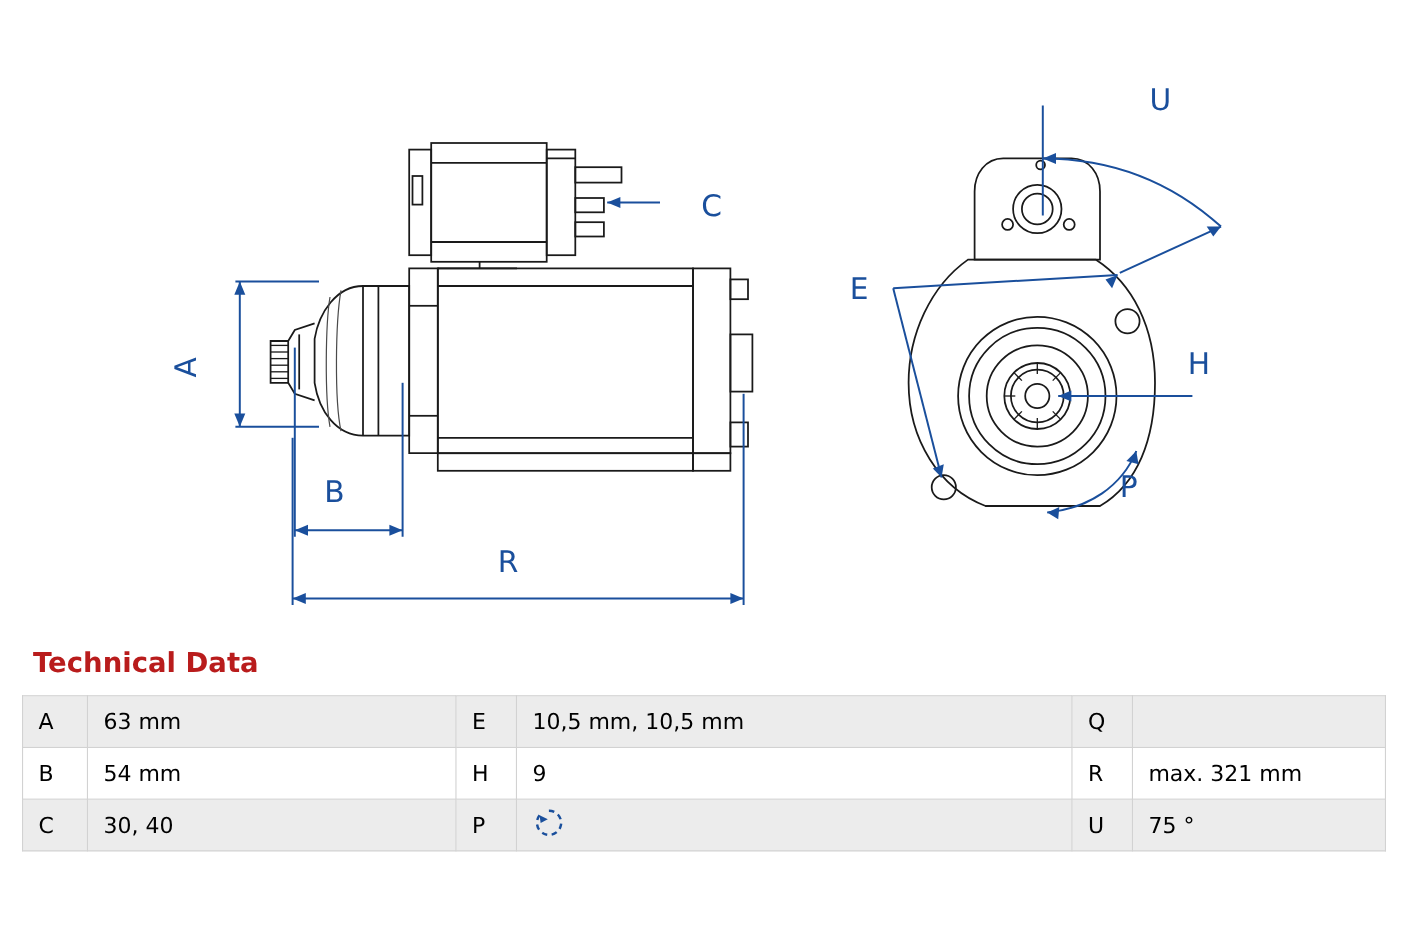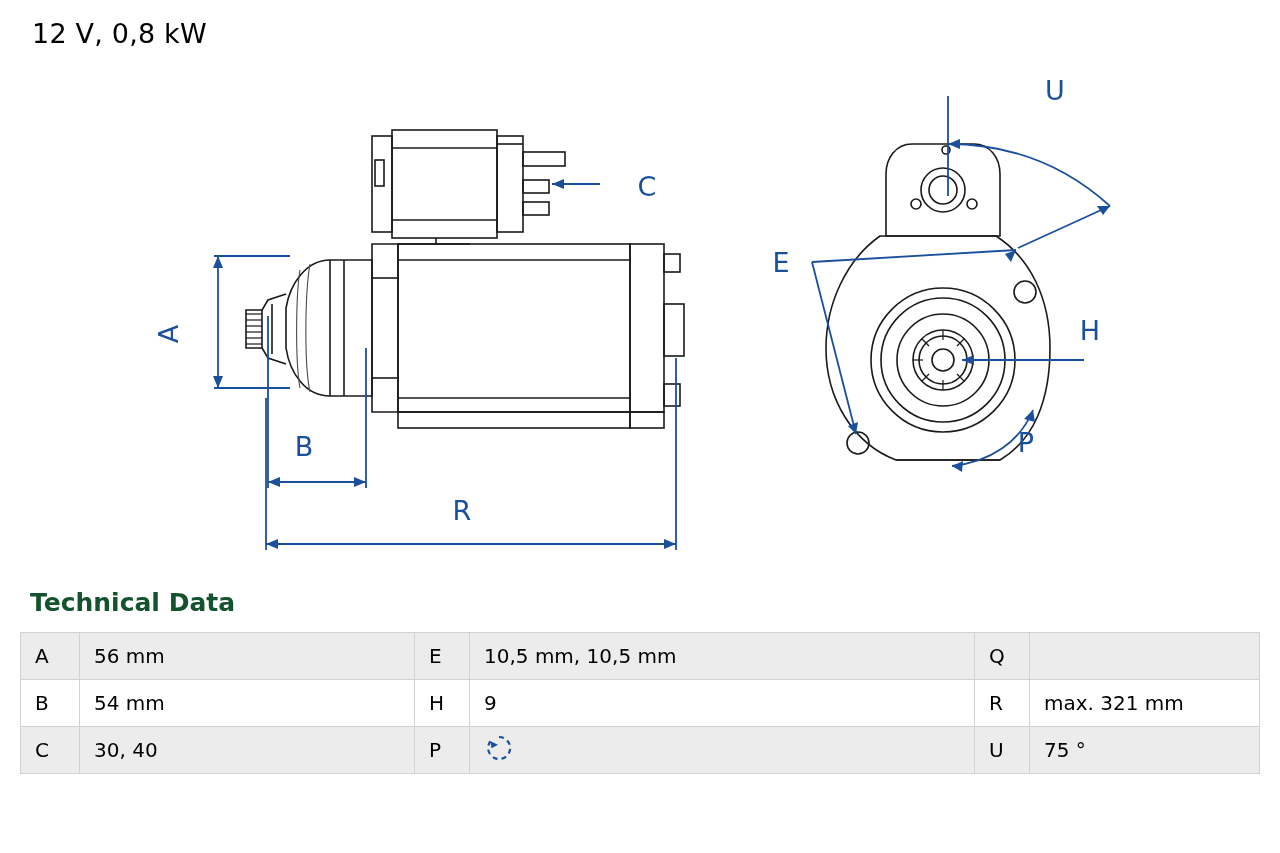--- a/index.html
+++ b/index.html
@@ -35,21 +35,21 @@
     top: 48px;
     width: 1280px;
     height: 530px;
   }
   .tech-title {
     position: absolute;
     left: 30px;
     top: 588px;
     font-size: 25px;
     font-weight: bold;
-    color: #14532d;
+    color: #b91c1c;
   }
   table.tech {
     position: absolute;
     left: 20px;
     top: 632px;
     width: 1240px;
     border-collapse: collapse;
     font-size: 20px;
   }
   table.tech td {
@@ -66,21 +66,20 @@
   td.key-e { width: 40px; }
   td.val-e { width: 490px; }
   td.key-q { width: 40px; }
   .rot-icon { display: inline-block; vertical-align: middle; }
 </style>
 </head>
 <body>
 
 <div class="page">
 
-  <div class="title">12 V, 0,8 kW</div>
 
   <svg class="drawing" viewBox="0 0 1280 530">
     <g fill="none" stroke="#1a1a1a" stroke-width="1.6" stroke-linejoin="miter">
 
       <rect x="372" y="88" width="20" height="96"></rect>
       <rect x="392" y="82" width="105" height="108"></rect>
       <rect x="497" y="88" width="26" height="96"></rect>
       <line x1="392" y1="100" x2="497" y2="100"></line>
       <line x1="392" y1="172" x2="497" y2="172"></line>
       <rect x="375" y="112" width="9" height="26"></rect>
@@ -217,21 +216,21 @@
       <text x="1026" y="404" text-anchor="middle">P</text>
     </g>
   </svg>
 
   <div class="tech-title">Technical Data</div>
 
   <table class="tech">
     <tbody>
       <tr>
         <td class="key">A</td>
-        <td class="val-a">56 mm</td>
+        <td class="val-a">63 mm</td>
         <td class="key-e">E</td>
         <td class="val-e">10,5 mm, 10,5 mm</td>
         <td class="key-q">Q</td>
         <td></td>
       </tr>
       <tr>
         <td class="key">B</td>
         <td class="val-a">54 mm</td>
         <td class="key-e">H</td>
         <td class="val-e">9</td>

